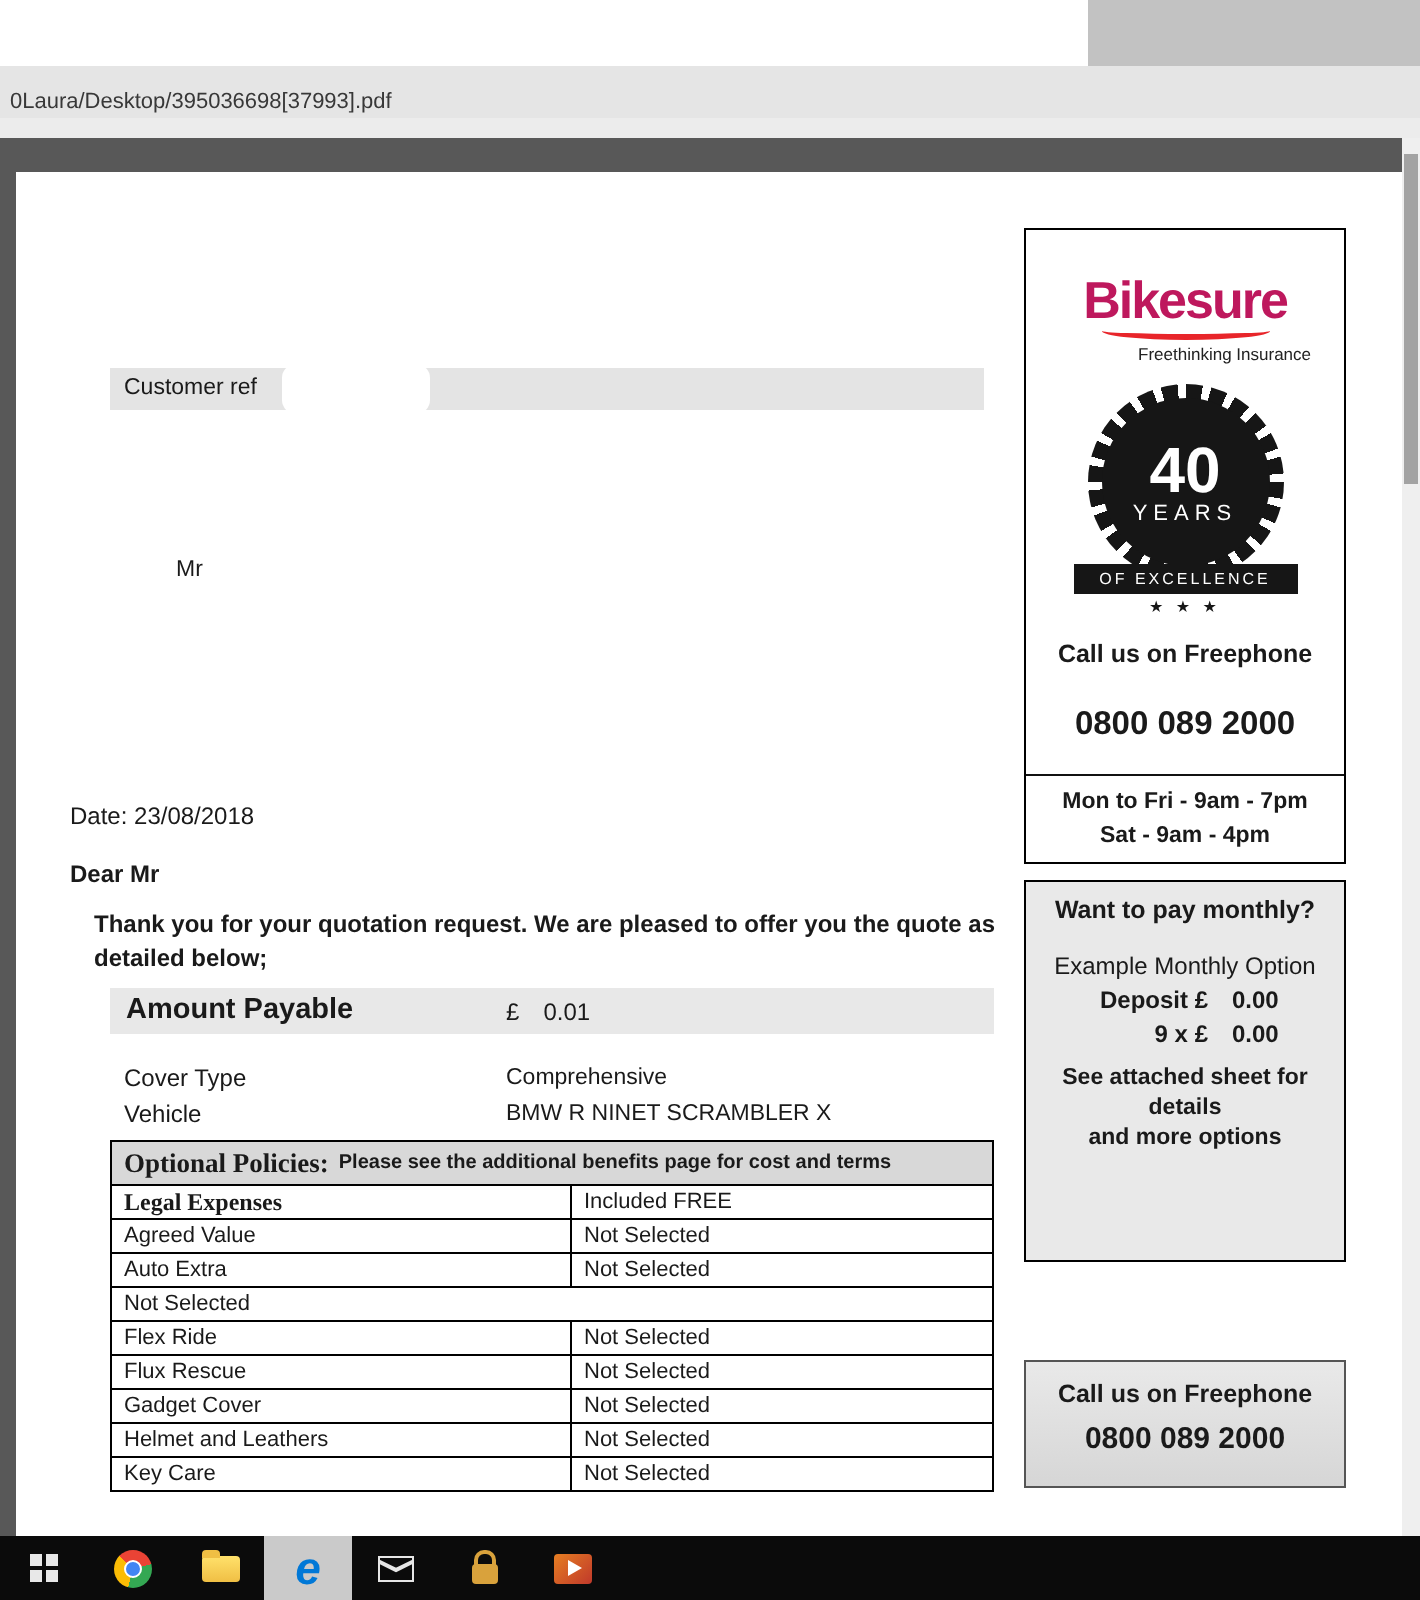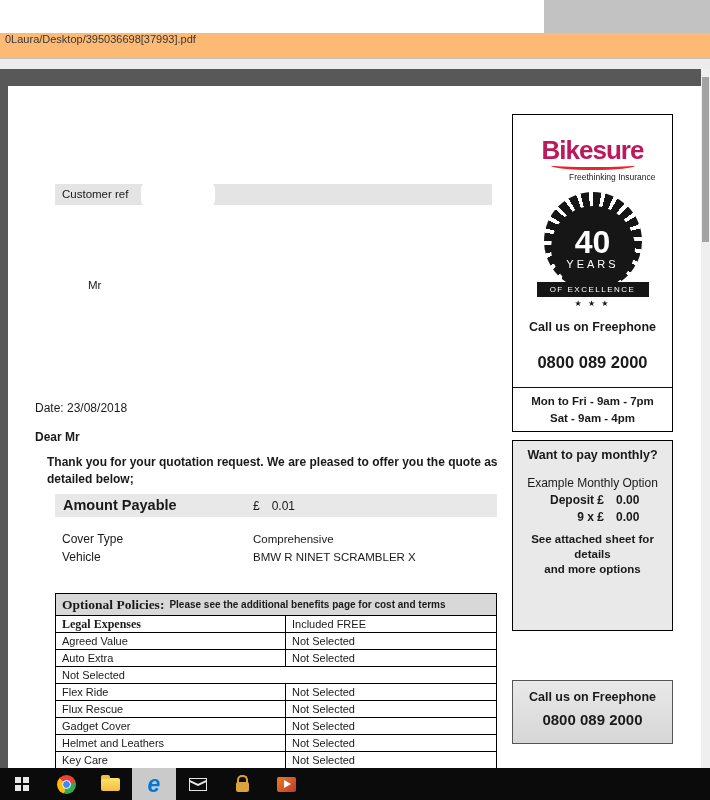--- a/index.html
+++ b/index.html
@@ -2,21 +2,21 @@
 <html><head>
 <meta charset="utf-8">
 <style>
   html,body{margin:0;padding:0}
   body{width:710px;height:800px;font-family:"Liberation Sans",sans-serif;color:#1a1a1a}
   .screen{position:relative;width:710px;height:800px;background:#fff;overflow:hidden}
   .abs{position:absolute}
 
   
   .tr-rect{left:544px;top:0;width:166px;height:33px;background:#c2c2c2}
-  .pathbar{left:0;top:33px;width:710px;height:26px;background:#fdba74;display:flex;align-items:flex-start;border-bottom:1px solid #c0c0c0;box-sizing:border-box}
+  .pathbar{left:0;top:33px;width:710px;height:36px;background:#e5e5e5;display:flex;align-items:center;border-bottom:1px solid #c0c0c0;box-sizing:border-box}
   .pathbar span{font-size:11px;color:#383838;padding-left:5px;white-space:nowrap}
   .substrip{left:0;top:59px;width:710px;height:10px;background:#ececec}
   .viewer{left:0;top:69px;width:710px;height:699px;background:#585858}
   .scrollbar{right:0;top:69px;width:9px;height:699px;background:#efefef}
   .scroll-thumb{position:absolute;left:1px;top:8px;width:7px;height:165px;background:#a3a3a3}
 
   
   .page{left:8px;top:86px;width:693px;height:682px;background:#fff}
   .page .abs{position:absolute}
   .graybar{background:#e4e4e4}
@@ -30,36 +30,36 @@
   .greeting{left:27px;top:344px;font-size:12px}
   .intro{left:39px;top:368px;width:474px;font-size:12px;line-height:17px}
   .amount-bar{left:47px;top:408px;width:442px;height:23px;background:#e8e8e8}
   .amount-label{left:8px;top:3px;font-size:14.5px;position:absolute}
   .amount-val{left:198px;top:5px;font-size:12px;position:absolute}
   .amount-val .cur{margin-right:12px}
   .kv-label{left:54px;font-size:12px}
   .kv-val{left:245px;font-size:11.5px}
 
   
-  .opt-table{left:47px;top:507px;width:442px;border:1px solid #000;box-sizing:border-box;background:#fff}
+  .opt-table{left:47px;top:484px;width:442px;border:1px solid #000;box-sizing:border-box;background:#fff}
   .opt-head{background:#d8d8d8;height:21px;display:flex;align-items:center;padding-left:6px;border-bottom:1px solid #000}
   .opt-title{font-family:"Liberation Serif",serif;font-weight:bold;font-size:13.5px}
   .opt-sub{font-size:10px;font-weight:bold;margin-left:5px}
   .opt-row{display:flex;height:16px;border-bottom:1px solid #000}
   .opt-row:last-child{border-bottom:none}
   .opt-name{width:230px;border-right:1px solid #000;box-sizing:border-box;padding-left:6px;font-size:11px;line-height:16px;overflow:hidden}
   .opt-name.lead{font-family:"Liberation Serif",serif;font-weight:bold;font-size:12px}
   .opt-status{padding-left:6px;font-size:11px;line-height:16px}
 
   
   .box1{left:504px;top:28px;width:161px;height:318px;background:#fff;border:1px solid #000;box-sizing:border-box;text-align:center}
   .brand{margin-top:22px;font-size:26px;font-weight:800;letter-spacing:-1px;color:#be185d;line-height:26px}
   .swoosh{width:84px;height:6px;border-bottom:3px solid #e8252a;border-radius:50%;margin:-2px auto 0}
   .tagline{width:126px;margin:2px auto 0;text-align:right;font-size:8.5px;color:#222}
-  .badge-burst{width:98px;height:98px;margin:10px auto 0;border-radius:50%;background:repeating-conic-gradient(#161616 0deg 10deg,#fff 10deg 15deg);display:flex;align-items:flex-end;justify-content:center}
+  .badge-burst{width:98px;height:98px;margin:10px auto 0;border-radius:50%;background:repeating-conic-gradient(#161616 0deg 10deg,#fff 10deg 15deg);display:flex;align-items:center;justify-content:center}
   .badge-inner{width:84px;height:84px;border-radius:50%;background:#161616;color:#fff;display:flex;flex-direction:column;align-items:center;justify-content:center}
   .badge-num{font-size:32px;font-weight:bold;line-height:30px}
   .badge-years{font-size:11px;letter-spacing:3px;margin-top:1px}
   .badge-ribbon{width:112px;margin:-8px auto 0;background:#161616;color:#fff;font-size:8px;letter-spacing:1.5px;padding:3px 0;position:relative}
   .badge-stars{font-size:8px;color:#161616;margin-top:2px;letter-spacing:2px}
   .freephone1{margin-top:12px;font-size:12.5px;font-weight:bold}
   .phone1{margin-top:19px;font-size:16.5px;font-weight:bold}
   .box1-div{border-top:1px solid #111;margin-top:15px}
   .hours{margin-top:5px;font-size:11.5px;font-weight:bold;line-height:16.5px}
 

